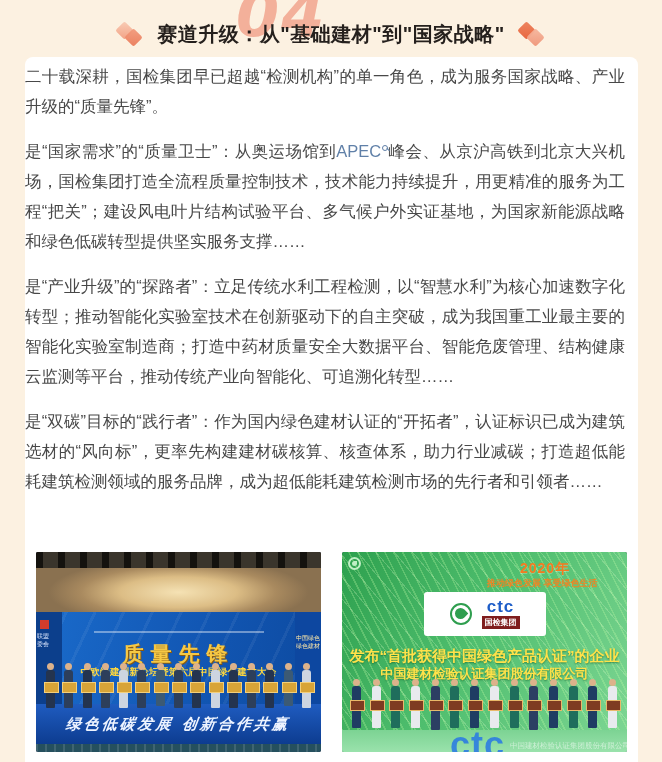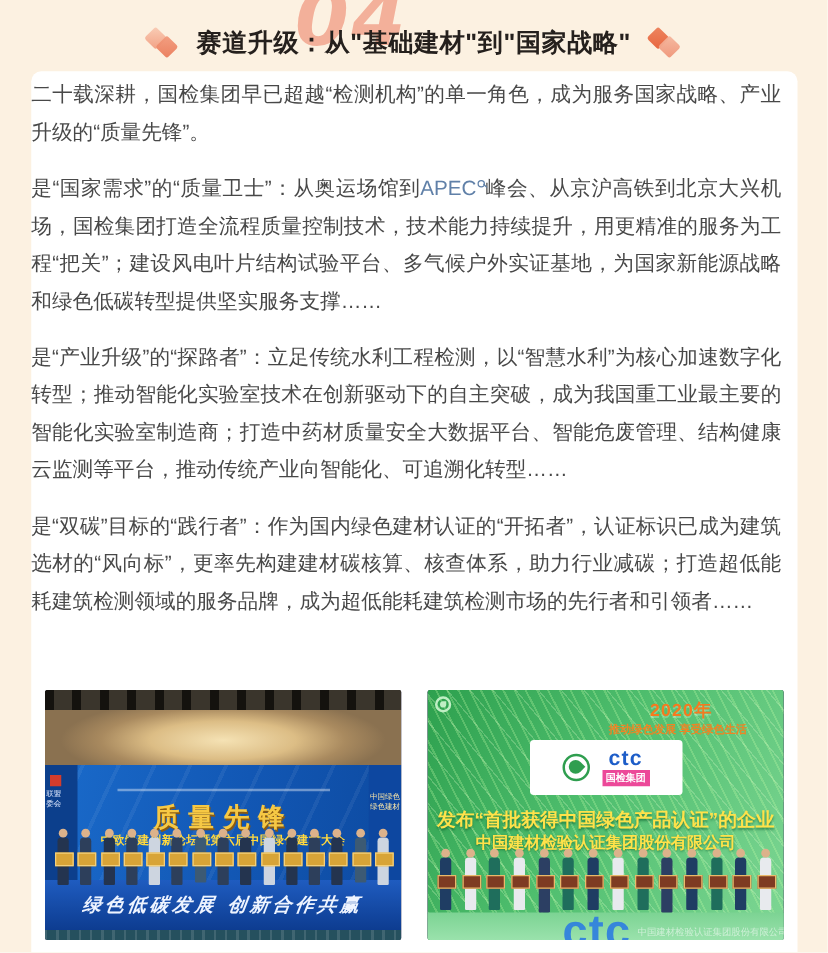--- a/index.html
+++ b/index.html
@@ -79,21 +79,21 @@
   .year-badge { position:absolute; top:8px; left:178px; font-size:14px; font-weight:bold; color:#f57a1f;
     text-shadow:0 1px 0 rgba(255,255,255,.25); z-index:2; letter-spacing:1px; }
   .slogan { position:absolute; top:25px; left:145px; font-size:9px; font-weight:bold; color:#ef8424; z-index:2; white-space:nowrap; }
   .logo-box { position:absolute; top:40px; left:50%; transform:translateX(-50%); width:122px; height:44px; background:#ffffff;
     border-radius:3px; display:flex; align-items:center; justify-content:center; gap:10px; z-index:3; }
   .green-logo { width:22px; height:22px; border:2px solid #2f9e4f; border-radius:50%; position:relative; }
   .green-logo::after { content:""; position:absolute; top:3px; left:3px; width:11px; height:11px;
     background:#2f9e4f; border-radius:50% 0 50% 50%; transform:rotate(45deg); }
   .ctc-wrap { display:flex; flex-direction:column; align-items:center; }
   .ctc-logo { font-size:17px; font-weight:bold; color:#1d5dc8; line-height:16px; letter-spacing:1px; }
-  .ctc-group { font-size:8px; font-weight:bold; color:#ffffff; background:#ec4899; padding:1px 3px; margin-top:1px; }
+  .ctc-group { font-size:8px; font-weight:bold; color:#ffffff; background:#7f1d1d; padding:1px 3px; margin-top:1px; }
   .headline1 { position:absolute; top:95px; left:0; right:0; text-align:center; font-size:15px; font-weight:bold;
     color:#ffe24a; text-shadow:0 1px 2px rgba(0,80,35,.6); z-index:3; white-space:nowrap; }
   .headline2 { position:absolute; top:113px; left:0; right:0; text-align:center; font-size:13px; font-weight:bold;
     color:#ffe24a; text-shadow:0 1px 2px rgba(0,80,35,.6); z-index:3; white-space:nowrap; }
   .people-row.stage2 { bottom:22px; }
   .people-row.stage2 i { background:#1f3d63; height:42px; }
   .people-row.stage2 i::after { background:#7e3b22; border:1px solid #e9b96a; top:14px; }
   .people-row.stage2 i:nth-child(2n) { background:#e8eaee; }
   .people-row.stage2 i:nth-child(3n) { background:#1f6e5c; }
   .people-row.stage2 i:nth-child(5n) { background:#2c3f63; height:44px; }

